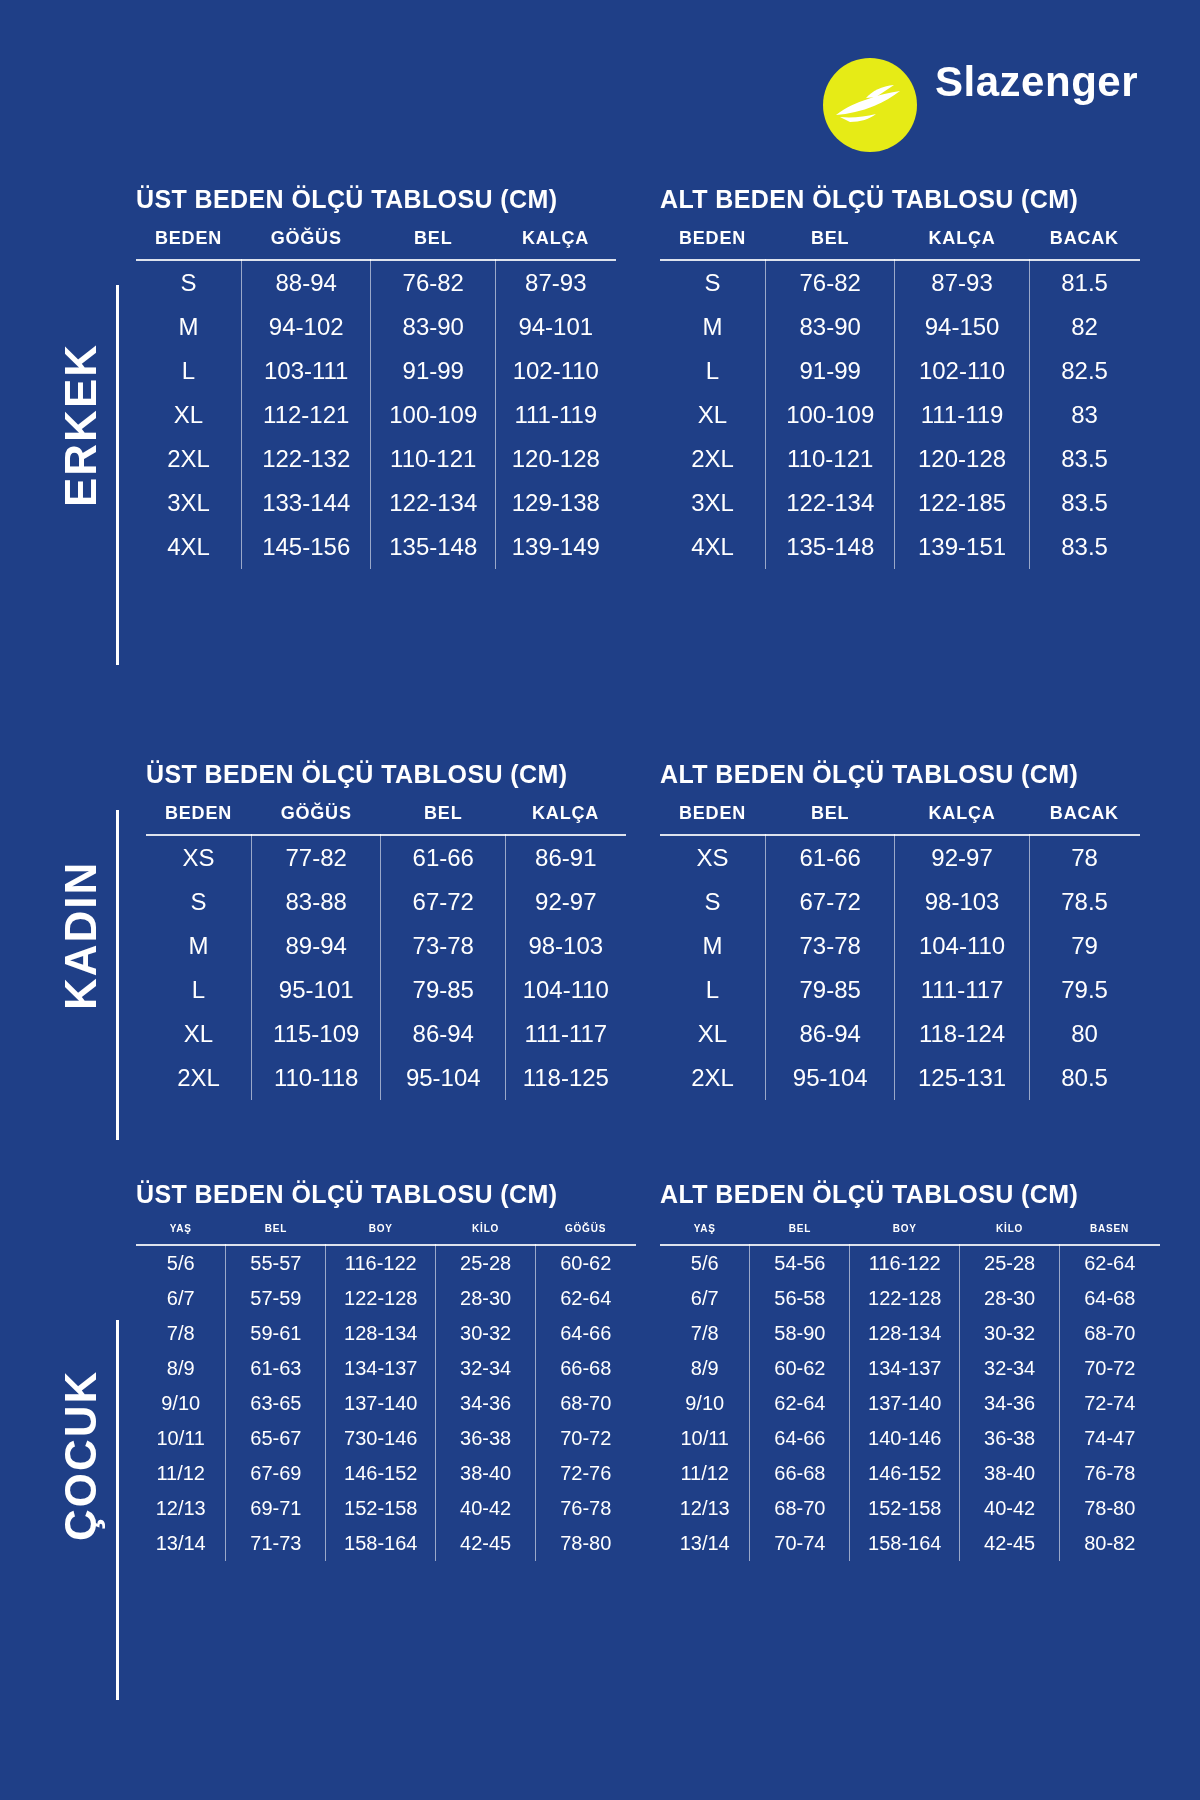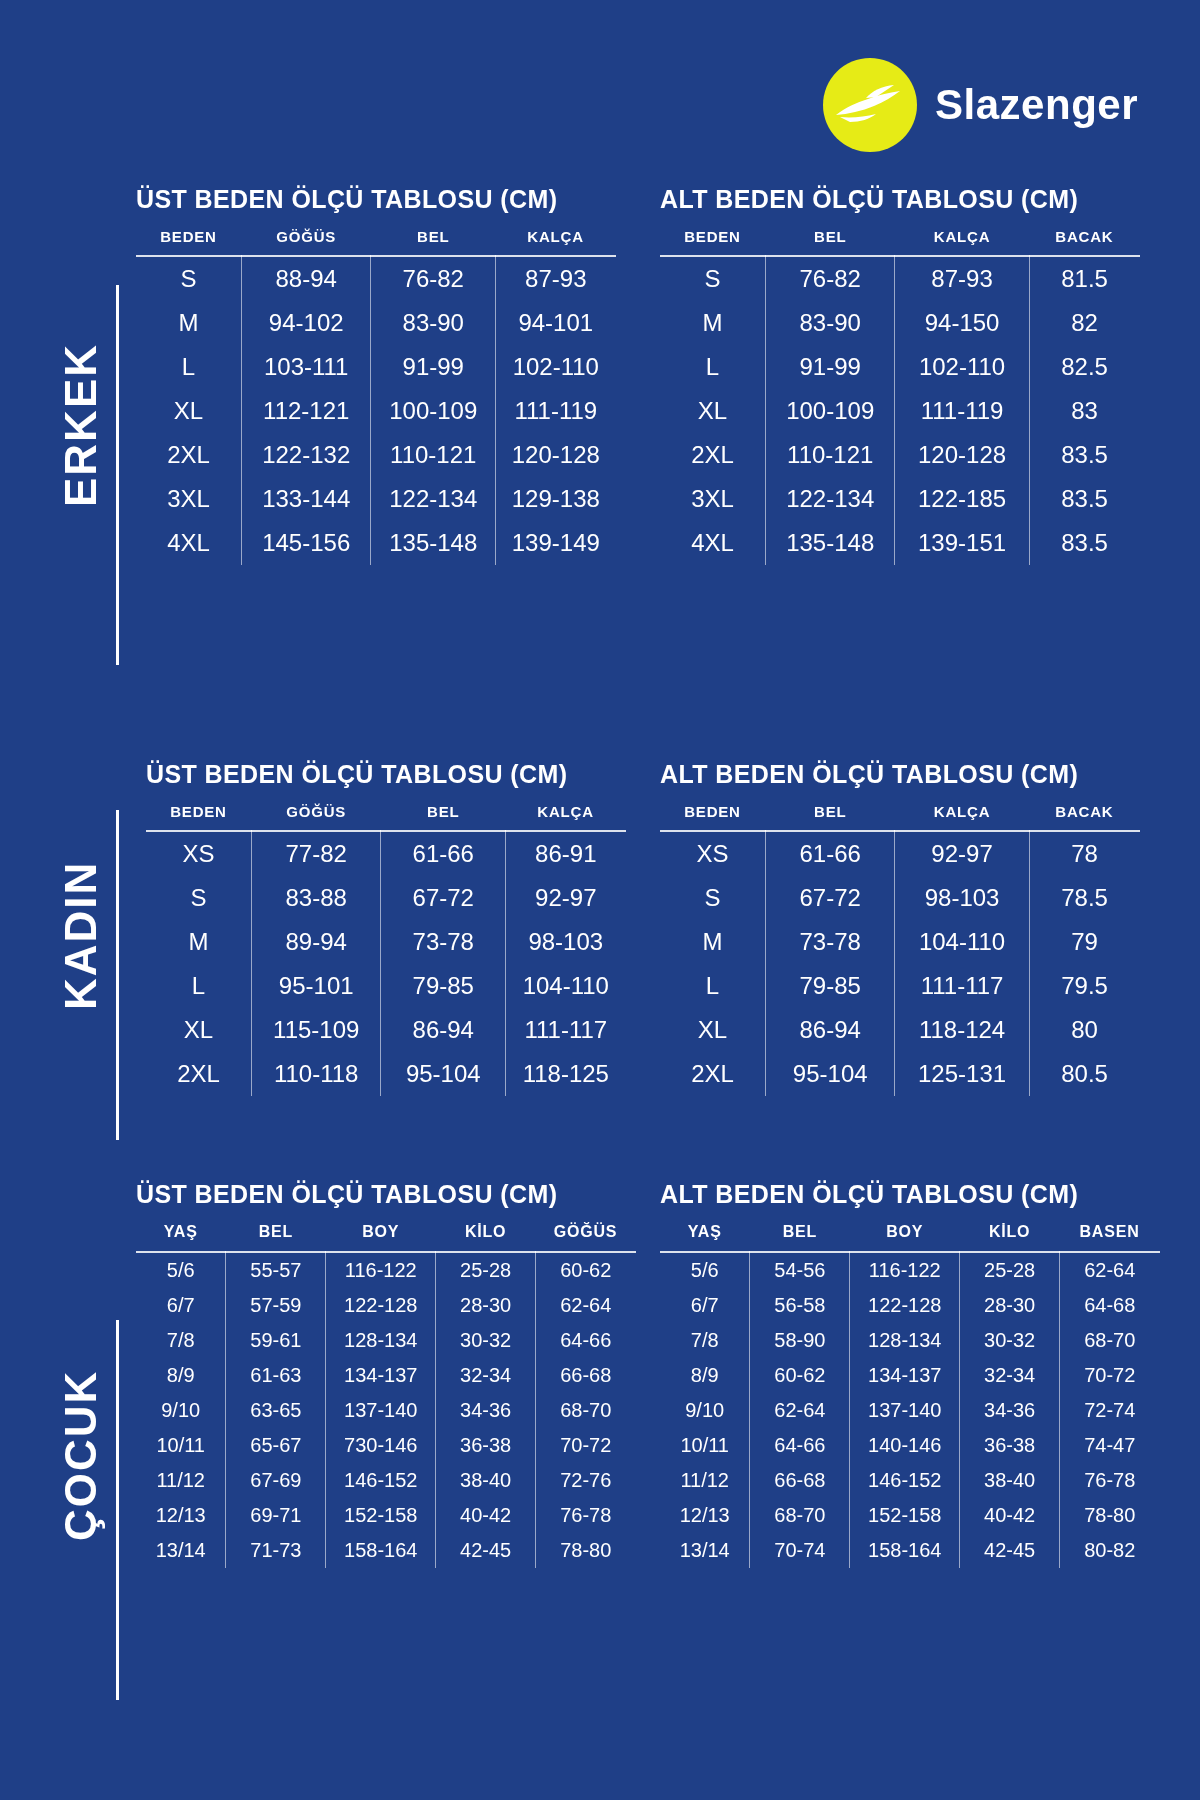--- a/index.html
+++ b/index.html
@@ -10,21 +10,21 @@
     font-family:"Liberation Sans", sans-serif;
     color:#ffffff;
     overflow:hidden;
     position:relative;
   }
   .page { position:relative; width:1200px; height:1800px; padding:0; }
 
   
   .brand {
     position:absolute; top:58px; right:62px;
-    display:flex; align-items:center; gap:18px;
+    display:flex; align-items:flex-start; gap:18px;
   }
   .brand-mark {
     width:94px; height:94px; border-radius:50%;
     background:#e6eb16;
     display:flex; align-items:center; justify-content:center;
     position:relative;
   }
   .brand-name {
     font-size:42px; font-weight:bold; letter-spacing:0.5px; color:#ffffff;
   }
@@ -65,25 +65,25 @@
     font-size:23px; text-align:center; white-space:nowrap;
     padding:7px 0;
   }
   thead tr { border-bottom:2px solid rgba(255,255,255,0.85); }
   tbody td { border-right:1px solid rgba(255,255,255,0.55); }
   tbody td:last-child { border-right:none; }
   thead th { border-right:1px solid rgba(255,255,255,0.0); }
 
   
   .adult td { font-size:24px; padding:8px 0; }
-  .adult th { font-size:15px; }
+  .adult th { font-size:18px; }
 
   
   .kids td { font-size:20px; padding:6px 0; }
-  .kids th { font-size:16px;text-align:center; }
+  .kids th { font-size:10px;text-align:center; }
 
   
   .tbl-upper { width:480px; }
   .tbl-lower { width:480px; }
 
   .kids-upper { width:500px; }
   .kids-lower { width:500px; }
 </style>
 </head>
 <body>

